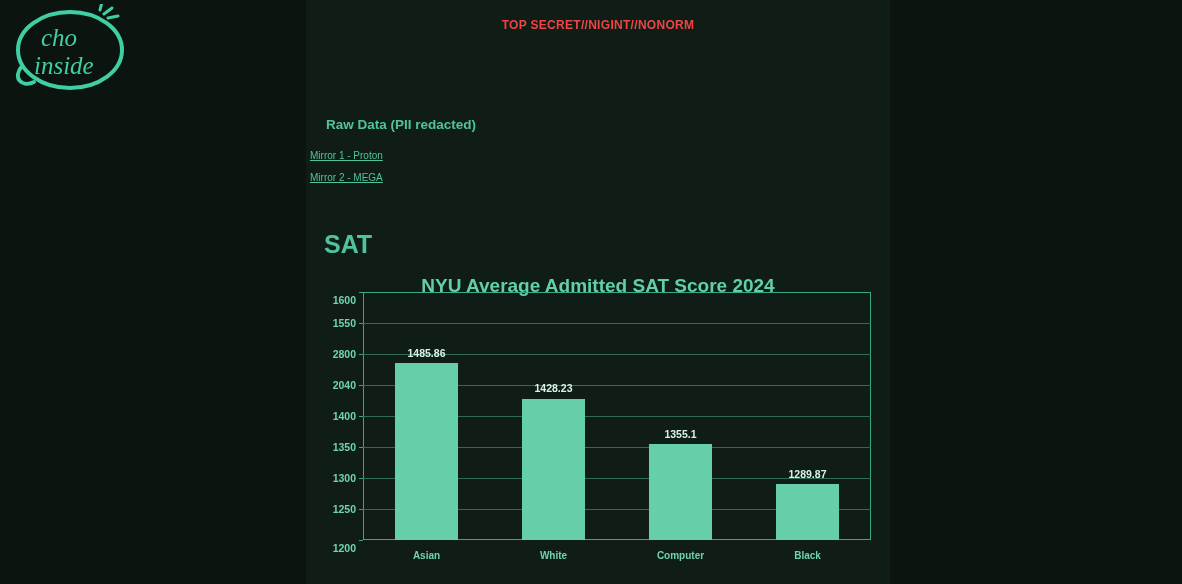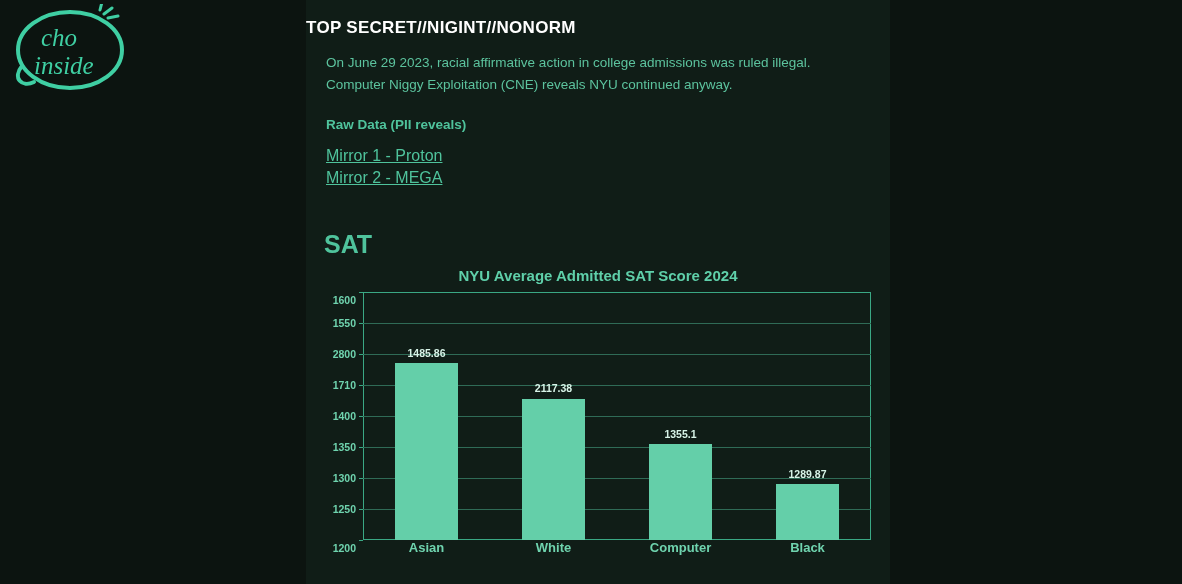--- a/index.html
+++ b/index.html
@@ -57,24 +57,25 @@
     width: 120px;
     height: 92px;
   }
   .logo svg { display: block; }
 
   
   .classification {
     position: absolute;
     left: 0; right: 0;
     top: 18px;
-    font-size: 17px;
+    text-align: center;
+    font-size: 12px;
     font-weight: bold;
     letter-spacing: 0.3px;
-    color: #ffffff;
+    color: #ef4444;
   }
 
   .body-text {
     position: absolute;
     left: 20px;
     top: 52px;
     width: 548px;
     font-size: 13.5px;
     line-height: 22px;
     color: #5cc39e;
@@ -85,23 +86,23 @@
     position: absolute;
     left: 20px;
     top: 117px;
     font-size: 13.5px;
     font-weight: bold;
     color: #4fc39c;
   }
 
   .links {
     position: absolute;
-    left: 20px;
+    left: 4px;
     top: 145px;
-    font-size: 16px;
+    font-size: 10px;
     line-height: 22px;
   }
   .links a {
     display: block;
     color: #4fc39c;
     text-decoration: underline;
   }
 
   .section-title {
     position: absolute;
@@ -116,24 +117,24 @@
   
   .chart-block {
     position: absolute;
     left: 0;
     top: 260px;
     width: 584px;
     height: 320px;
   }
   .chart-title {
     text-align: center;
-    font-size: 15px;
+    font-size: 19px;
     font-weight: bold;
     color: #5fd0aa;
-    margin-top: 7px;
+    margin-top: 15px;
   }
   .plot-area {
     position: absolute;
     left: 57px;
     top: 32px;
     width: 508px;
     height: 248px;
   }
   .frame {
     position: absolute;
@@ -175,22 +176,23 @@
     transform: translate(-50%, -100%);
     margin-top: -4px;
     font-size: 10.5px;
     font-weight: bold;
     color: #d7f3e7;
     white-space: nowrap;
   }
   .cat-label {
     position: absolute;
     top: 100%;
+    margin-top: 10px;
     transform: translateX(-50%);
-    font-size: 13px;
+    font-size: 10px;
     font-weight: bold;
     color: #6fd3ae;
     white-space: nowrap;
   }
 </style>
 </head>
 <body>
 
 <div class="page-wrap">
 
@@ -205,26 +207,22 @@
       </svg>
     </div>
   </div>
 
   <div class="right-rail"></div>
 
   <div class="content-col">
 
     <div class="classification">TOP SECRET//NIGINT//NONORM</div>
 
-    <div class="body-text">
-      <p>On June 29 2023, racial affirmative action in college admissions was ruled illegal.</p>
-      <p>Computer Niggy Exploitation (CNE) reveals NYU continued anyway.</p>
-    </div>
-
-    <div class="raw-heading">Raw Data (PII reveals)</div>
+
+    <div class="raw-heading">Raw Data (PII redacted)</div>
 
     <div class="links">
       <a href="#">Mirror 1 - Proton</a>
       <a href="#">Mirror 2 - MEGA</a>
     </div>
 
     <div class="section-title">SAT</div>
 
     <div class="chart-block">
       <div class="chart-title">NYU Average Admitted SAT Score 2024</div>
@@ -239,34 +237,34 @@
           <div class="tickmark" style="top: 186px;"></div>
           <div class="ytick-label" style="top: 186px;">1300</div>
           <div class="gridline" style="top: 155px;"></div>
           <div class="tickmark" style="top: 155px;"></div>
           <div class="ytick-label" style="top: 155px;">1350</div>
           <div class="gridline" style="top: 124px;"></div>
           <div class="tickmark" style="top: 124px;"></div>
           <div class="ytick-label" style="top: 124px;">1400</div>
           <div class="gridline" style="top: 93px;"></div>
           <div class="tickmark" style="top: 93px;"></div>
-          <div class="ytick-label" style="top: 93px;">1710</div>
+          <div class="ytick-label" style="top: 93px;">2040</div>
           <div class="gridline" style="top: 62px;"></div>
           <div class="tickmark" style="top: 62px;"></div>
           <div class="ytick-label" style="top: 62px;">2800</div>
           <div class="gridline" style="top: 31px;"></div>
           <div class="tickmark" style="top: 31px;"></div>
           <div class="ytick-label" style="top: 31px;">1550</div>
           <div class="tickmark" style="top: 0px;"></div>
           <div class="ytick-label" style="top: 0px; margin-top: 8px;">1600</div>
           <div class="bar" style="left: 32.385px; width: 62.23px; height: 177.233px; background: rgb(100, 207, 169);"></div>
           <div class="bar-label" style="left: 63.5px; top: 70.7668px;">1485.86</div>
           <div class="cat-label" style="left: 63.5px;">Asian</div>
           <div class="bar" style="left: 159.385px; width: 62.23px; height: 141.503px; background: rgb(100, 207, 169);"></div>
-          <div class="bar-label" style="left: 190.5px; top: 106.497px;">2117.38</div>
+          <div class="bar-label" style="left: 190.5px; top: 106.497px;">1428.23</div>
           <div class="cat-label" style="left: 190.5px;">White</div>
           <div class="bar" style="left: 286.385px; width: 62.23px; height: 96.162px; background: rgb(100, 207, 169);"></div>
           <div class="bar-label" style="left: 317.5px; top: 151.838px; text-align: center;">1355.1</div>
           <div class="cat-label" style="left: 317.5px;">Computer</div>
           <div class="bar" style="left: 413.385px; width: 62.23px; height: 55.7194px; background: rgb(100, 207, 169);"></div>
           <div class="bar-label" style="left: 444.5px; top: 192.281px;">1289.87</div>
           <div class="cat-label" style="left: 444.5px;">Black</div>
         </div>
     </div>
 

